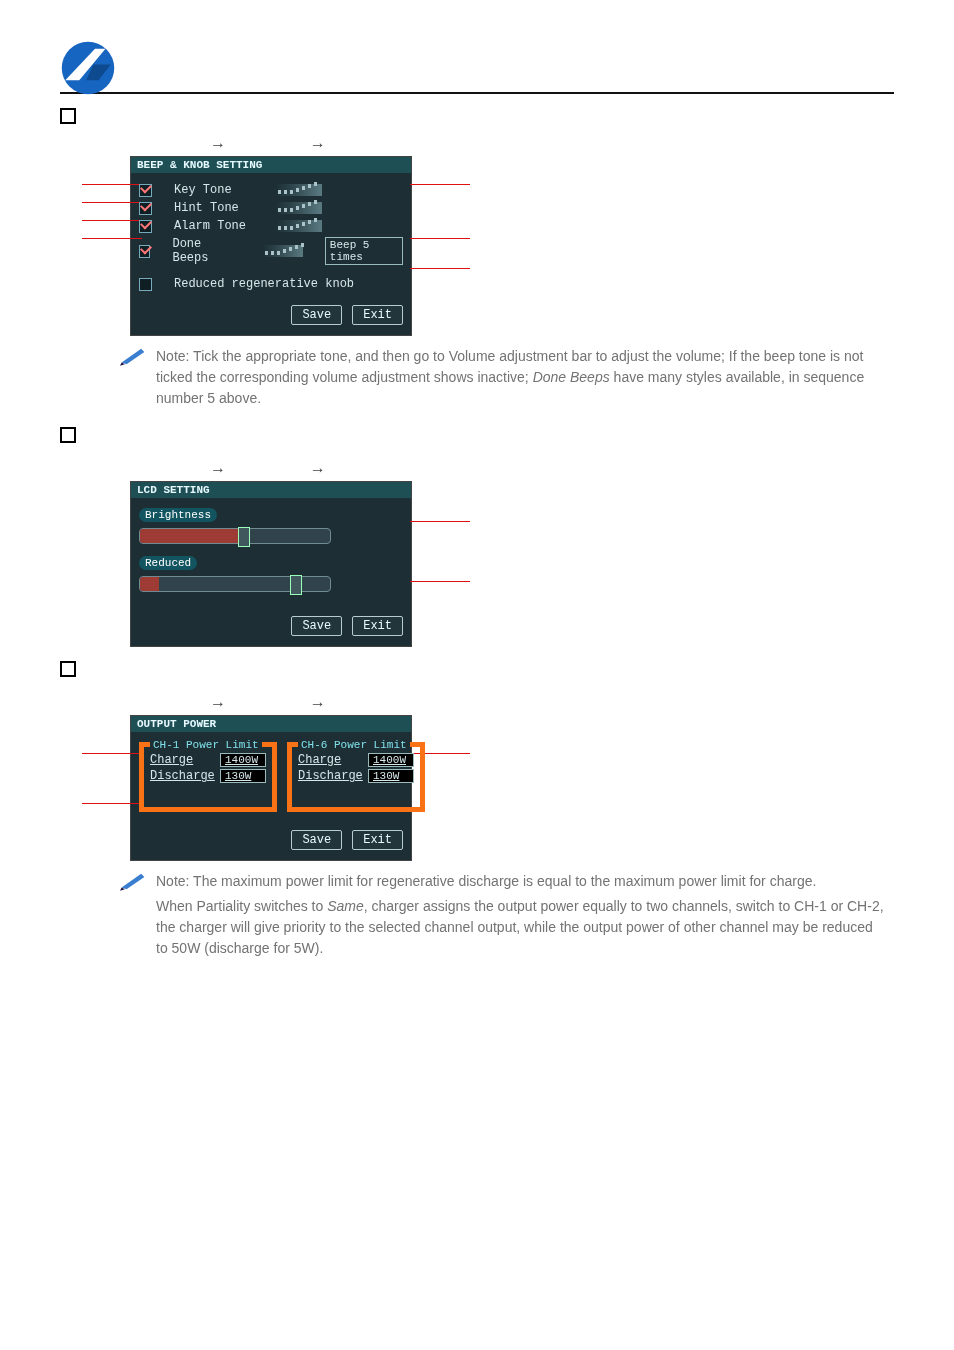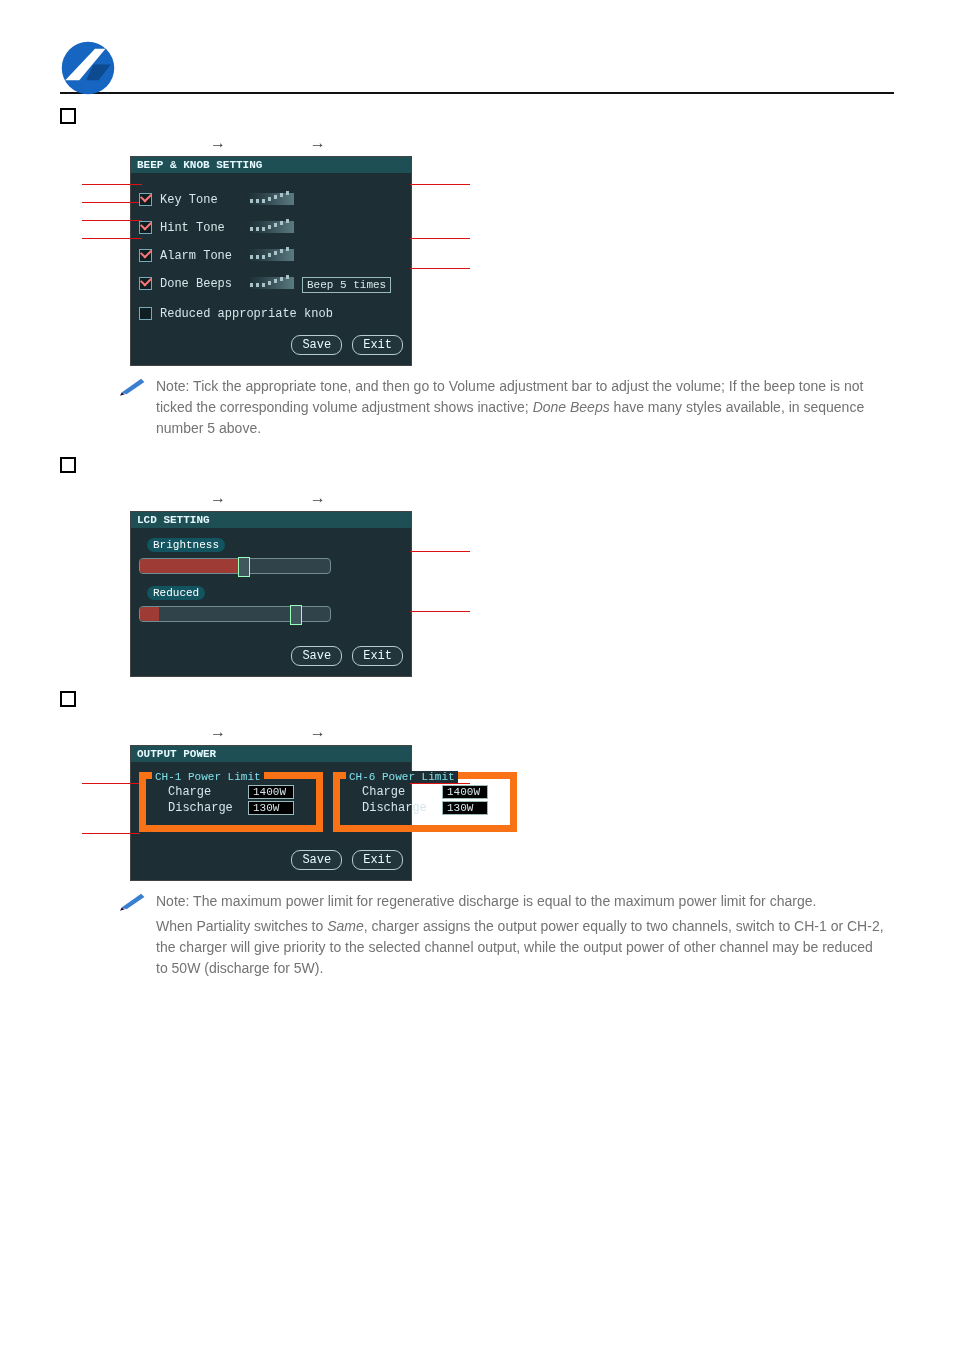--- a/index.html
+++ b/index.html
@@ -60,23 +60,23 @@
     color: #e6faff;
     padding: 2px 6px;
     font-weight: bold;
     font-size: 11px;
   }
   .panel-body {
     padding: 6px 8px 10px 8px;
   }
   .chk-row {
     display: flex;
-    align-items: flex-start;
-    gap: 8px;
-    margin: 14px 0;
+    align-items: center;
+    gap: 22px;
+    margin: 4px 0;
     position: relative;
   }
   .chk {
     width: 11px;
     height: 11px;
     background: #0f1e22;
     border: 1px solid #7ab;
     display: inline-block;
     position: relative;
   }
@@ -124,39 +124,39 @@
     gap: 10px;
     margin-top: 14px;
   }
   .btn {
     border: 1px solid #b6ccd0;
     background: #22353b;
     color: #e6faff;
     padding: 2px 10px;
     font-family: inherit;
     font-size: 12px;
-    border-radius: 9px;
+    border-radius: 2px;
   }
   
   .callout-set {
     position: relative;
   }
   .cl {
     position: absolute;
     border-top: 1px solid #d11;
     height: 0;
   }
   
   .section-label {
     background: #12545f;
     color: #fff;
     padding: 1px 6px;
     font-size: 11px;
     display: inline-block;
-    margin: 4px 0 2px 8px;
+    margin: 4px 0 2px 0;
     border-radius: 7px;
   }
   .slider-track {
     width: 190px;
     height: 14px;
     background: #31434a;
     border: 1px solid #6f8c92;
     border-radius: 4px;
     position: relative;
     margin: 4px 0 8px 0;
@@ -172,23 +172,23 @@
   .slider-knob {
     position: absolute;
     top: -2px;
     width: 10px;
     height: 18px;
     background: #40575e;
     border: 1px solid #9fb;
   }
   
   .group {
-    border: 7px solid #f97316;
+    border: 5px solid #f97316;
     margin: 4px 0;
-    padding: 4px 6px 8px 6px;
+    padding: 4px 6px 22px 6px;
     position: relative;
   }
   .group .legend {
     position: absolute;
     top: -8px;
     left: 6px;
     background: #1d2f35;
     color: #7fe0ea;
     font-size: 11px;
     padding: 0 3px;
@@ -196,22 +196,23 @@
   .twocol {
     display: flex;
     gap: 10px;
   }
   .twocol .group {
     flex: 1;
   }
   .kv {
     display: flex;
     align-items: center;
-    gap: 18px;
-    margin: 2px 16px;
+    gap: 8px;
+    margin: 2px 0;
+    text-decoration: underline;
   }
   .kv .k {
     width: 62px;
   }
   .valbox {
     border: 1px solid #9bb;
     background: #000000;
     color: #d7e6ea;
     padding: 0 4px;
     font-size: 11px;
@@ -287,21 +288,21 @@
           <span class="volbar"></span>
         </div>
         <div class="chk-row">
           <span class="chk checked"></span>
           <span class="chk-label">Done Beeps</span>
           <span class="volbar"></span>
           <span class="pillbox">Beep 5 times</span>
         </div>
         <div class="chk-row" style="margin-top:12px;">
           <span class="chk"></span>
-          <span>Reduced appropriate knob</span>
+          <span>Reduced regenerative knob</span>
         </div>
         <div class="btnrow">
           <span class="btn">Save</span>
           <span class="btn">Exit</span>
         </div>
       </div>
     </div>
   </div>
 
   <div class="note">

